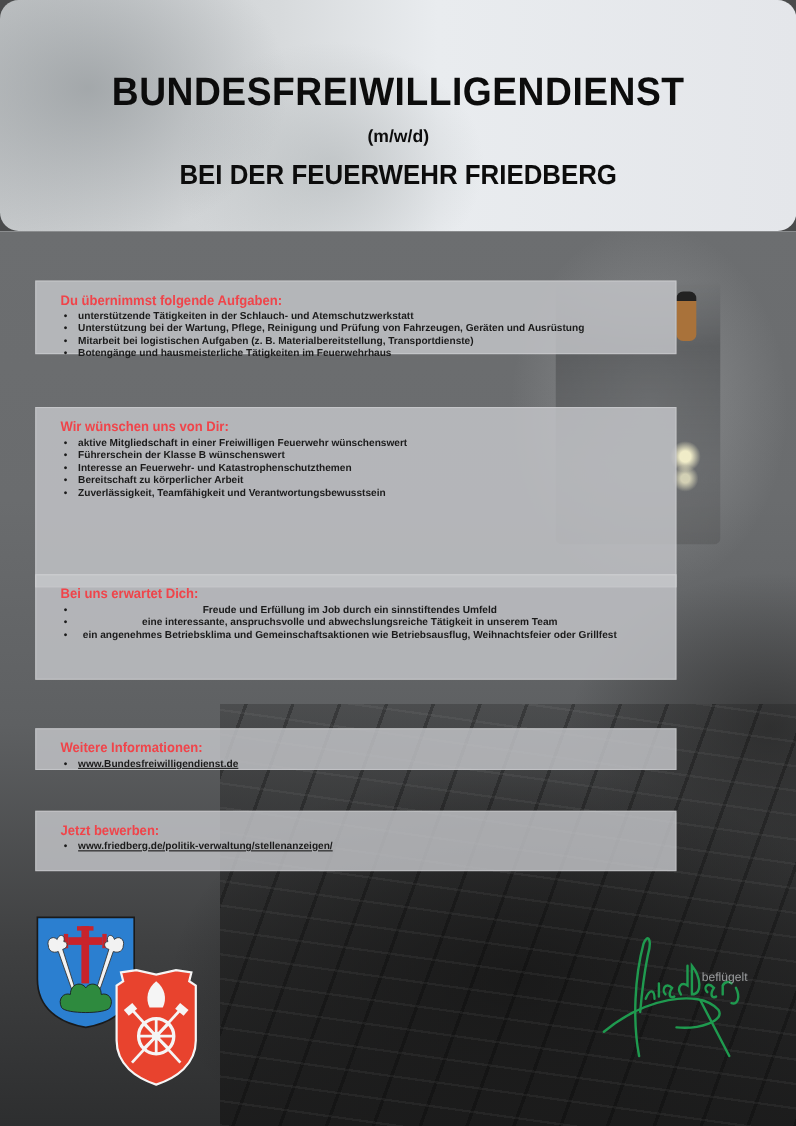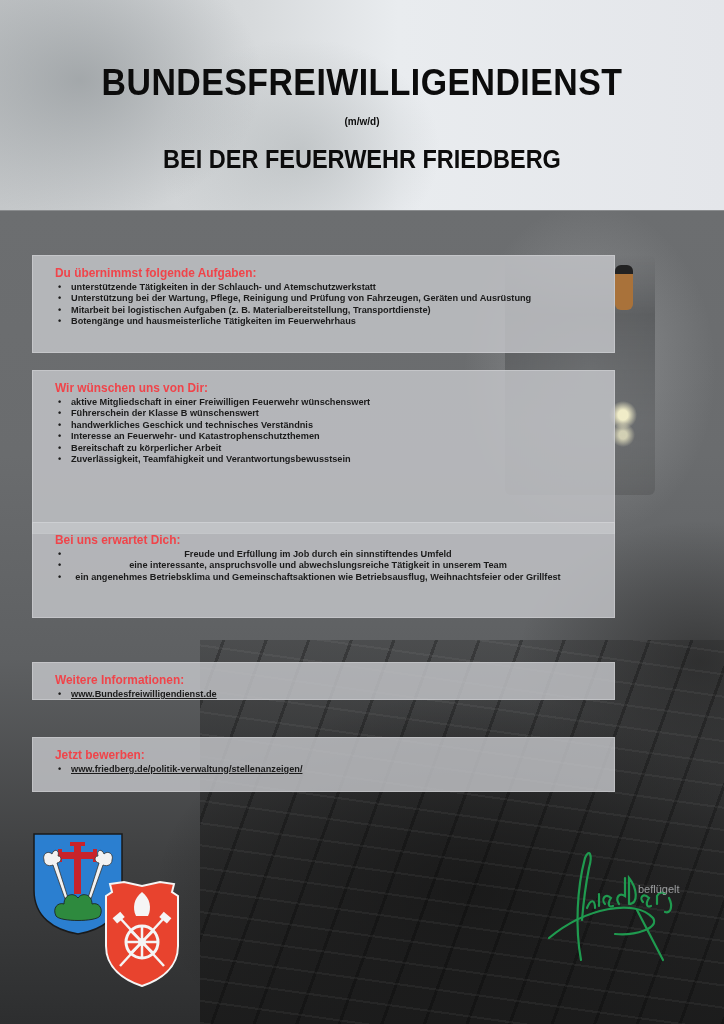--- a/index.html
+++ b/index.html
@@ -8,27 +8,28 @@
     position: relative;
     font-family: "Liberation Sans", "DejaVu Sans", sans-serif;
     background: #4a4b4c;
   }
   .header {
     position: absolute; left: 0; top: 0; width: 724px; height: 210px;
     background:
       radial-gradient(ellipse 260px 200px at 80px 80px, rgba(150,155,158,0.75), rgba(150,155,158,0) 70%),
       radial-gradient(ellipse 200px 160px at 300px 150px, rgba(175,180,182,0.6), rgba(175,180,182,0) 70%),
       linear-gradient(90deg, #c4c7c9 0%, #d7dadc 35%, #e9ecef 55%, #e4e6ea 100%);
+    border-radius: 17px;
   }
   .title {
     position: absolute; left: 0; width: 724px; text-align: center;
     color: #0c0c0c; font-weight: bold;
   }
   .t1 { top: 62px; font-size: 36px; letter-spacing: 0.5px; transform: scaleX(0.94); }
-  .t2 { top: 116px; font-size: 10px; }
+  .t2 { top: 116px; font-size: 16px; }
   .t3 { top: 145px; font-size: 25px; transform: scaleX(0.94); }
 
   .bg {
     position: absolute; left: 0; top: 210px; width: 724px; height: 814px;
     border-top: 1px solid #8a8c8e;
     background:
       radial-gradient(ellipse 180px 240px at 590px 160px, rgba(200,202,204,0.35), rgba(200,202,204,0) 70%),
       radial-gradient(ellipse 420px 260px at 470px 680px, rgba(20,20,20,0.85), rgba(20,20,20,0) 75%),
       radial-gradient(ellipse 260px 200px at 700px 450px, rgba(40,40,40,0.7), rgba(40,40,40,0) 70%),
       linear-gradient(180deg, #6c6e70 0%, #6a6c6e 30%, #5e6062 55%, #3f4041 80%, #2d2e2f 100%);
@@ -66,21 +67,21 @@
   }
   .panel ul { list-style: none; }
   .panel li {
     position: relative; padding-left: 16px;
     font-size: 9.2px; line-height: 11.4px; font-weight: bold; color: #1b1b1b;
   }
   .panel li::before {
     content: "\2022"; position: absolute; left: 3px; top: 0; color: #1b1b1b;
   }
   .panel li a { color: #1b1b1b; text-decoration: underline; }
-  .p1 { top: 255px; height: 98px; }
+  .p1 { top: 255px; height: 67px; }
   .p2 { top: 370px; height: 164px; }
   .p3 { top: 522px; height: 96px; }
   .p3 li { width: 510px; text-align: center; }
   .p4 { top: 662px; height: 38px; }
   .p5 { top: 737px; height: 55px; }
 
   .crest { position: absolute; }
   .crest-city { left: 32px; top: 832px; width: 92px; height: 104px; }
   .crest-fire { left: 102px; top: 878px; width: 80px; height: 110px; }
   .logo { position: absolute; left: 545px; top: 848px; width: 150px; height: 120px; }
@@ -110,21 +111,20 @@
     <li>Mitarbeit bei logistischen Aufgaben (z. B. Materialbereitstellung, Transportdienste)</li>
     <li>Botengänge und hausmeisterliche Tätigkeiten im Feuerwehrhaus</li>
   </ul>
 </section>
 
 <section class="panel p2">
   <h2>Wir wünschen uns von Dir:</h2>
   <ul>
     <li>aktive Mitgliedschaft in einer Freiwilligen Feuerwehr wünschenswert</li>
     <li>Führerschein der Klasse B wünschenswert</li>
-    <li>handwerkliches Geschick und technisches Verständnis</li>
     <li>Interesse an Feuerwehr- und Katastrophenschutzthemen</li>
     <li>Bereitschaft zu körperlicher Arbeit</li>
     <li>Zuverlässigkeit, Teamfähigkeit und Verantwortungsbewusstsein</li>
   </ul>
 </section>
 
 <section class="panel p3">
   <h2>Bei uns erwartet Dich:</h2>
   <ul>
     <li>Freude und Erfüllung im Job durch ein sinnstiftendes Umfeld</li>

